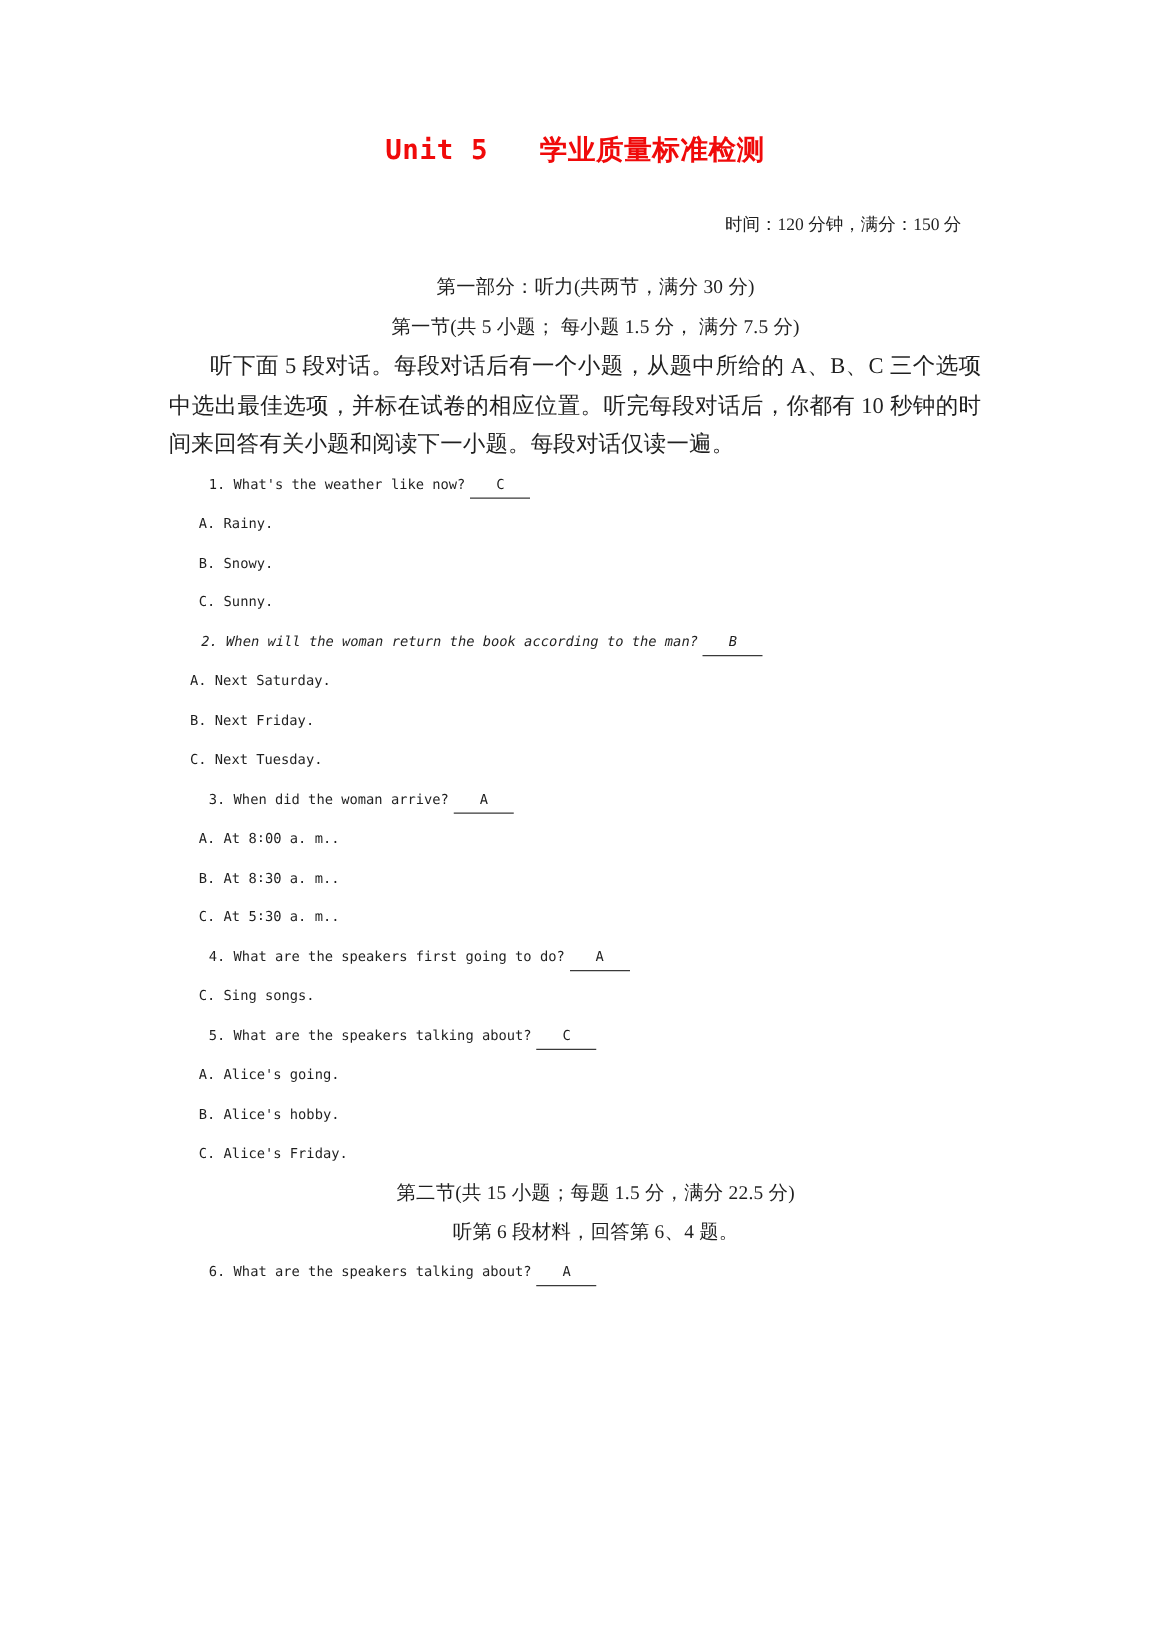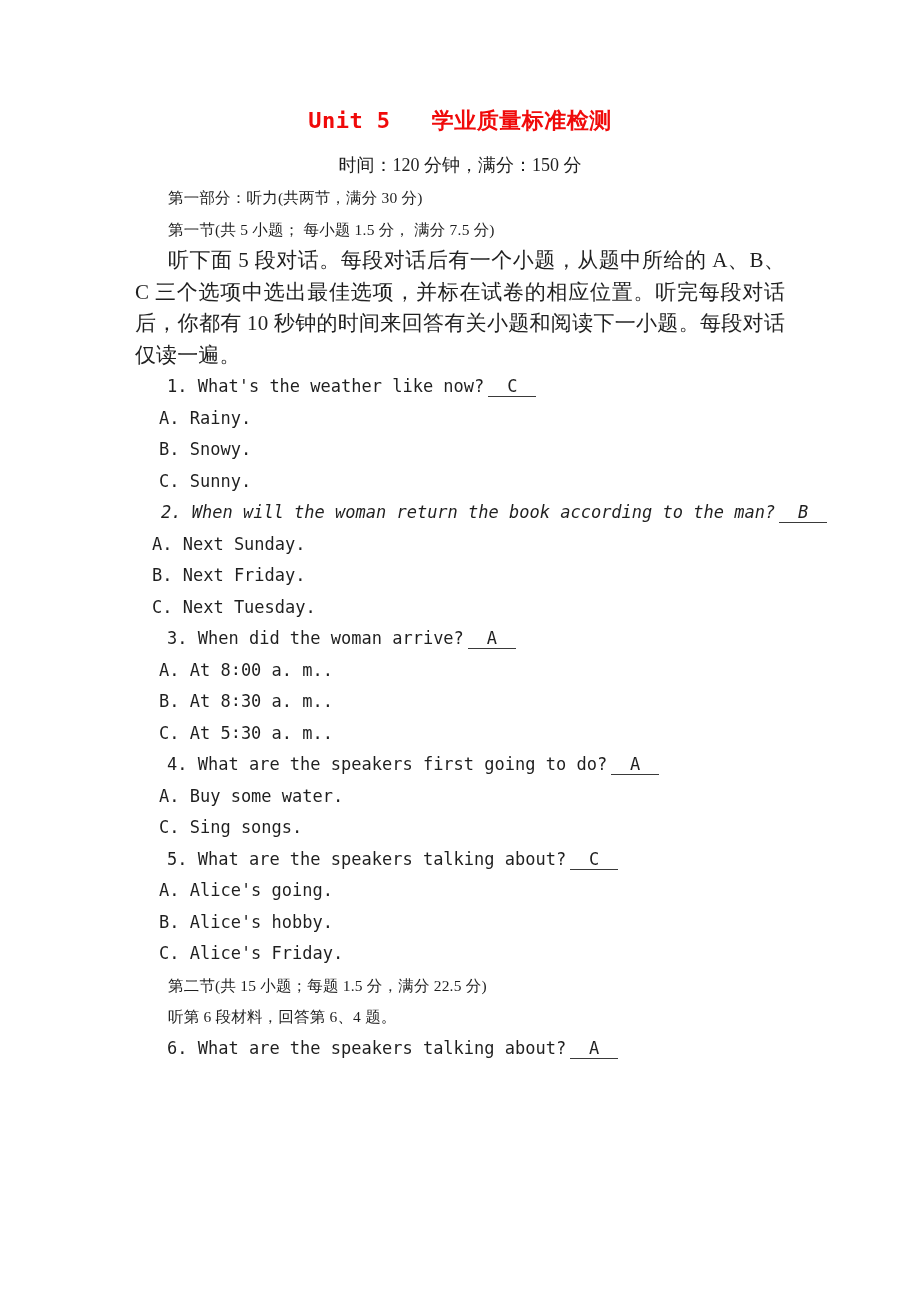--- a/index.html
+++ b/index.html
@@ -31,56 +31,57 @@
     text-align: center;
     color: #f00a0a;
     font-family: "DejaVu Sans Mono", "Liberation Mono", monospace;
     font-size: 22px;
     font-weight: bold;
     letter-spacing: 0.5px;
     line-height: 30px;
     white-space: pre;
   }
   .doc-subtitle {
-    margin: 0;
+    margin: 16px;
     padding-top: 18px;
-    text-align: center;
+    text-align: right;
     font-family: "Liberation Serif", "DejaVu Serif", serif;
-    font-size: 18px;
+    font-size: 14px;
     line-height: 22px;
     color: #1f1f1f;
   }
 
   
   .cn-line {
     margin: 0;
     font-family: "Liberation Serif", "DejaVu Serif", serif;
     font-size: 15.5px;
     line-height: 31.5px;
     color: #1f1f1f;
     text-indent: 33px;
     letter-spacing: 0.2px;
+    text-align: center;
   }
   .cn-para {
     margin: 0;
     font-family: "Liberation Serif", "DejaVu Serif", serif;
-    font-size: 21px;
+    font-size: 18px;
     line-height: 31.5px;
     color: #1f1f1f;
     text-indent: 33px;
     text-align: justify;
     text-justify: inter-ideograph;
     letter-spacing: 0.1px;
   }
 
   
   .q-line, .opt-line {
     margin: 0;
     font-family: "DejaVu Sans Mono", "Liberation Mono", monospace;
-    font-size: 17px;
+    font-size: 11px;
     line-height: 31.5px;
     color: #1f1f1f;
     white-space: pre;
   }
   .q-line {
     padding-left: 32px;
   }
   .opt-line {
     padding-left: 24px;
   }
@@ -116,35 +117,34 @@
 
   <div>
     <p class="q-line"><span>1.</span> <span>What's the weather like now?</span><span class="answer">C</span></p>
     <p class="opt-line">A. Rainy.</p>
     <p class="opt-line">B. Snowy.</p>
     <p class="opt-line">C. Sunny.</p>
   </div>
 
   <div class="shift-left">
     <p class="q-line"><span>2.</span> <span>When will the woman return the book according to the man?</span><span class="answer">B</span></p>
-    <p class="opt-line">A. Next Sunday.</p>
+    <p class="opt-line">A. Next Saturday.</p>
     <p class="opt-line">B. Next Friday.</p>
     <p class="opt-line">C. Next Tuesday.</p>
   </div>
 
   <div>
     <p class="q-line"><span>3.</span> <span>When did the woman arrive?</span><span class="answer">A</span></p>
     <p class="opt-line">A. At 8∶00 a. m..</p>
     <p class="opt-line">B. At 8∶30 a. m..</p>
     <p class="opt-line">C. At 5∶30 a. m..</p>
   </div>
 
   <div>
     <p class="q-line"><span>4.</span> <span>What are the speakers first going to do?</span><span class="answer">A</span></p>
-    <p class="opt-line">A. Buy some water.</p>
     <p class="opt-line">C. Sing songs.</p>
   </div>
 
   <div>
     <p class="q-line"><span>5.</span> <span>What are the speakers talking about?</span><span class="answer">C</span></p>
     <p class="opt-line">A. Alice's going.</p>
     <p class="opt-line">B. Alice's hobby.</p>
     <p class="opt-line">C. Alice's Friday.</p>
   </div>
 

